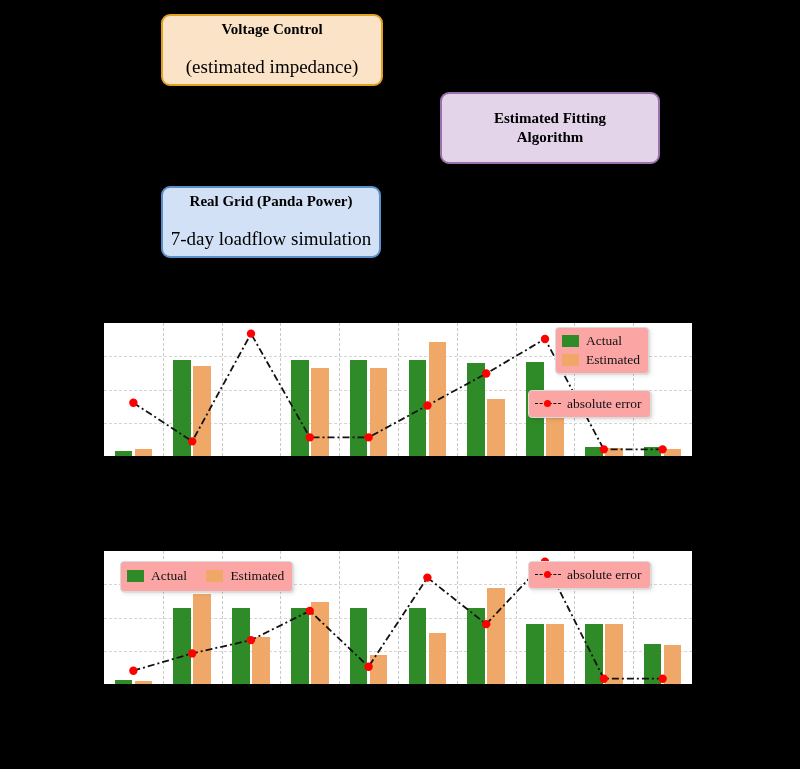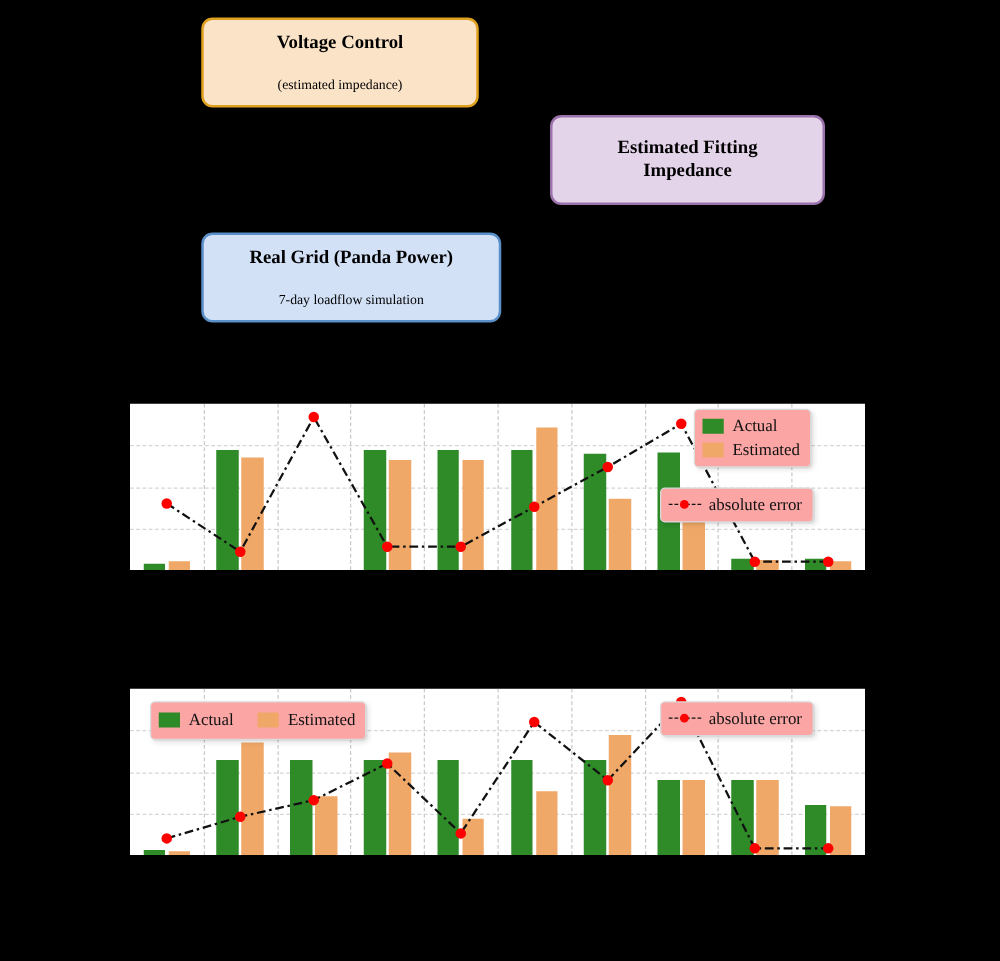--- a/index.html
+++ b/index.html
@@ -17,27 +17,27 @@
     position:absolute;
     box-sizing:border-box;
     border-radius:9px;
     display:flex;flex-direction:column;
     align-items:center;justify-content:center;
     text-align:center;
     line-height:1.28;
     box-shadow:1px 2px 3px rgba(0,0,0,0.55);
   }
   .flow-box .ttl{font-weight:bold;font-size:15px;color:#000;}
-  .flow-box .sub{font-weight:normal;font-size:11px;color:#000;margin-top:16px;}
+  .flow-box .sub{font-weight:normal;font-size:19px;color:#000;margin-top:16px;}
 
   #box-voltage{left:161px;top:14px;width:222px;height:72px;
     background:#FBE3C8;border:2.5px solid #E0A020;}
   #box-impedance{left:440px;top:92px;width:220px;height:72px;
     background:#E3D4EA;border:2.5px solid #9B72AB;}
-  #box-grid{left:161px;top:186px;width:240px;height:72px;
+  #box-grid{left:161px;top:186px;width:220px;height:72px;
     background:#D2E1F6;border:2.5px solid #5B8FC9;}
 
   
   .chart{
     position:absolute;
     background:#FFFFFF;
     box-sizing:border-box;
   }
   #chart1{left:104px;top:323px;width:588px;height:133px;}
   #chart2{left:104px;top:551px;width:588px;height:133px;}
@@ -90,21 +90,21 @@
 
 <div class="stage">
 
   <div class="flow-box" id="box-voltage">
     <div class="ttl">Voltage Control</div>
     <div class="sub">(estimated impedance)</div>
   </div>
 
   <div class="flow-box" id="box-impedance">
     <div class="ttl">Estimated Fitting</div>
-    <div class="ttl">Impedance</div>
+    <div class="ttl">Algorithm</div>
   </div>
 
   <div class="flow-box" id="box-grid">
     <div class="ttl">Real Grid (Panda Power)</div>
     <div class="sub">7-day loadflow simulation</div>
   </div>
 
   <div class="chart" id="chart1">
     <div class="gridlayer">
         <div class="vgrid" style="left: 58.8px;"></div>

